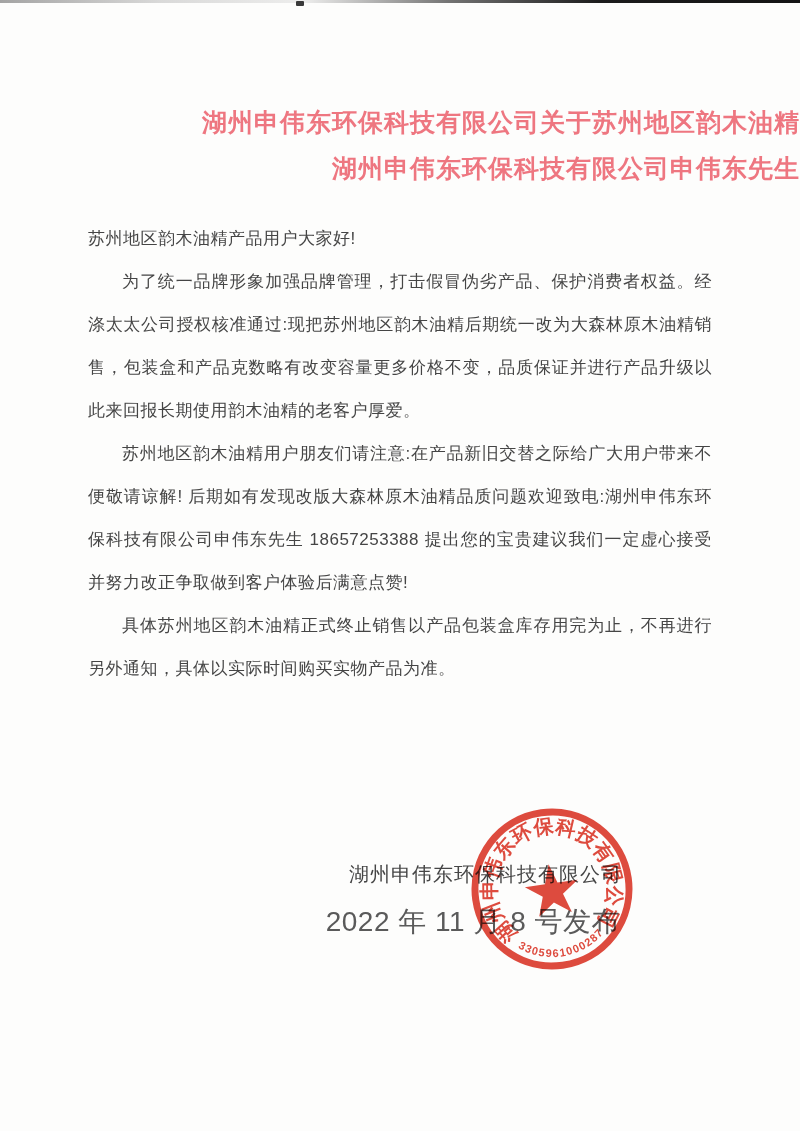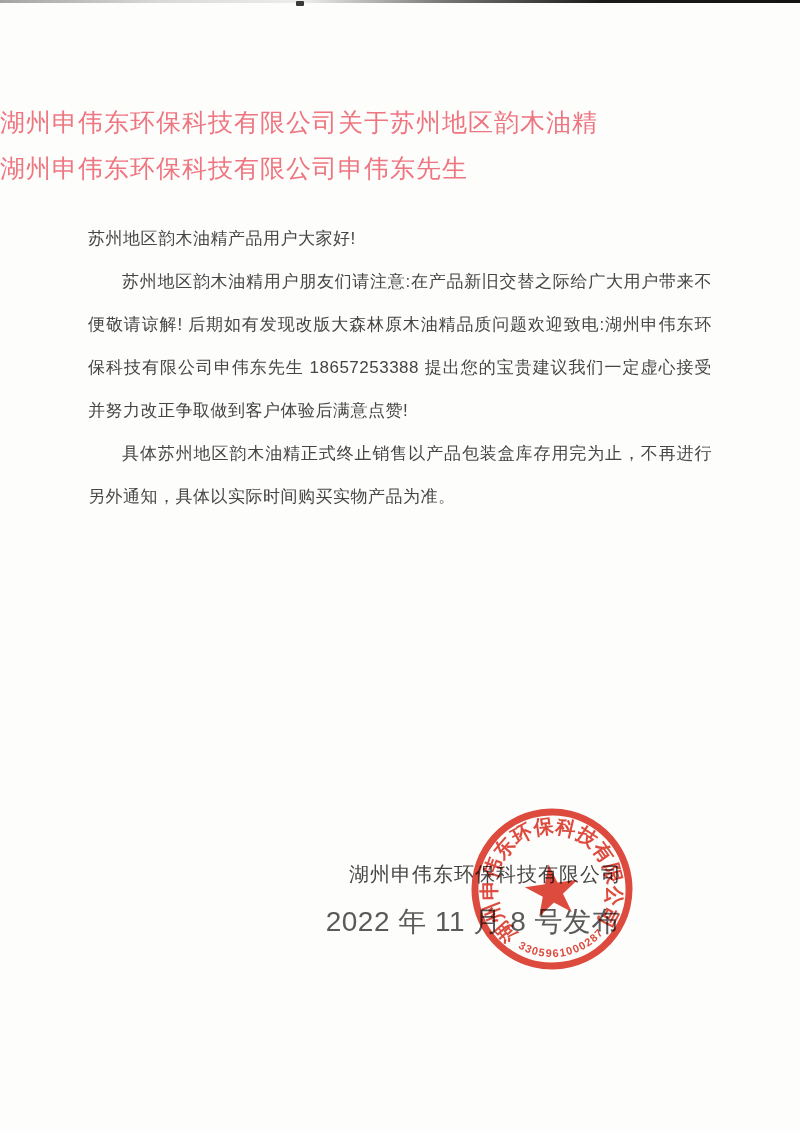--- a/index.html
+++ b/index.html
@@ -18,21 +18,21 @@
       rgba(90,90,90,.55) 0%, rgba(150,150,150,.35) 20%,
       rgba(190,190,190,.25) 38%, rgba(70,70,70,.75) 56%,
       #1c1c1c 75%, #141414 100%);
   }
   .scan-dot {
     position: absolute; top: 1px; left: 296px; width: 8px; height: 5px;
     background: #3a3a3a; border-radius: 1px;
   }
   .title {
     position: absolute; top: 99px; left: 0; width: 800px;
-    text-align: left; font-weight: normal;
+    text-align: right; font-weight: bold;
     font-size: 25px; line-height: 46px; letter-spacing: 1px;
   }
   .body-text {
     position: absolute; top: 217px; left: 88px; width: 624px;
     font-size: 17px; line-height: 43px; letter-spacing: .5px;
     text-align: justify;
   }
   .body-text p { margin: 0; }
   .body-text p.indent { text-indent: 2em; }
   .sig-company {
@@ -57,20 +57,21 @@
   <div class="scan-top-line"></div>
   <div class="scan-dot"></div>
 
   <div class="title" style="color:#ee7680">
     <div>湖州申伟东环保科技有限公司关于苏州地区韵木油精</div>
     <div>湖州申伟东环保科技有限公司申伟东先生</div>
   </div>
 
   <div class="body-text" style="color:#454545">
     <p>苏州地区韵木油精产品用户大家好!</p>
+    <p class="indent">为了统一品牌形象加强品牌管理，打击假冒伪劣产品、保护消费者权益。经涤太太公司授权核准通过:现把苏州地区韵木油精后期统一改为大森林原木油精销售，包装盒和产品克数略有改变容量更多价格不变，品质保证并进行产品升级以此来回报长期使用韵木油精的老客户厚爱。</p>
     <p class="indent">苏州地区韵木油精用户朋友们请注意:在产品新旧交替之际给广大用户带来不便敬请谅解! 后期如有发现改版大森林原木油精品质问题欢迎致电:湖州申伟东环保科技有限公司申伟东先生 18657253388 提出您的宝贵建议我们一定虚心接受并努力改正争取做到客户体验后满意点赞!</p>
     <p class="indent">具体苏州地区韵木油精正式终止销售以产品包装盒库存用完为止，不再进行另外通知，具体以实际时间购买实物产品为准。</p>
   </div>
 
   <div class="sig-company" style="color:#454545">湖州申伟东环保科技有限公司</div>
   <div class="sig-date" style="color:#5a5a5a">2022 年 11 月 8 号发布</div>
 
   <div class="seal">
     <svg viewBox="0 0 170 170" xmlns="http://www.w3.org/2000/svg">
       <g transform="rotate(-8 85 85)" fill="#dd3b2d" stroke="none">

